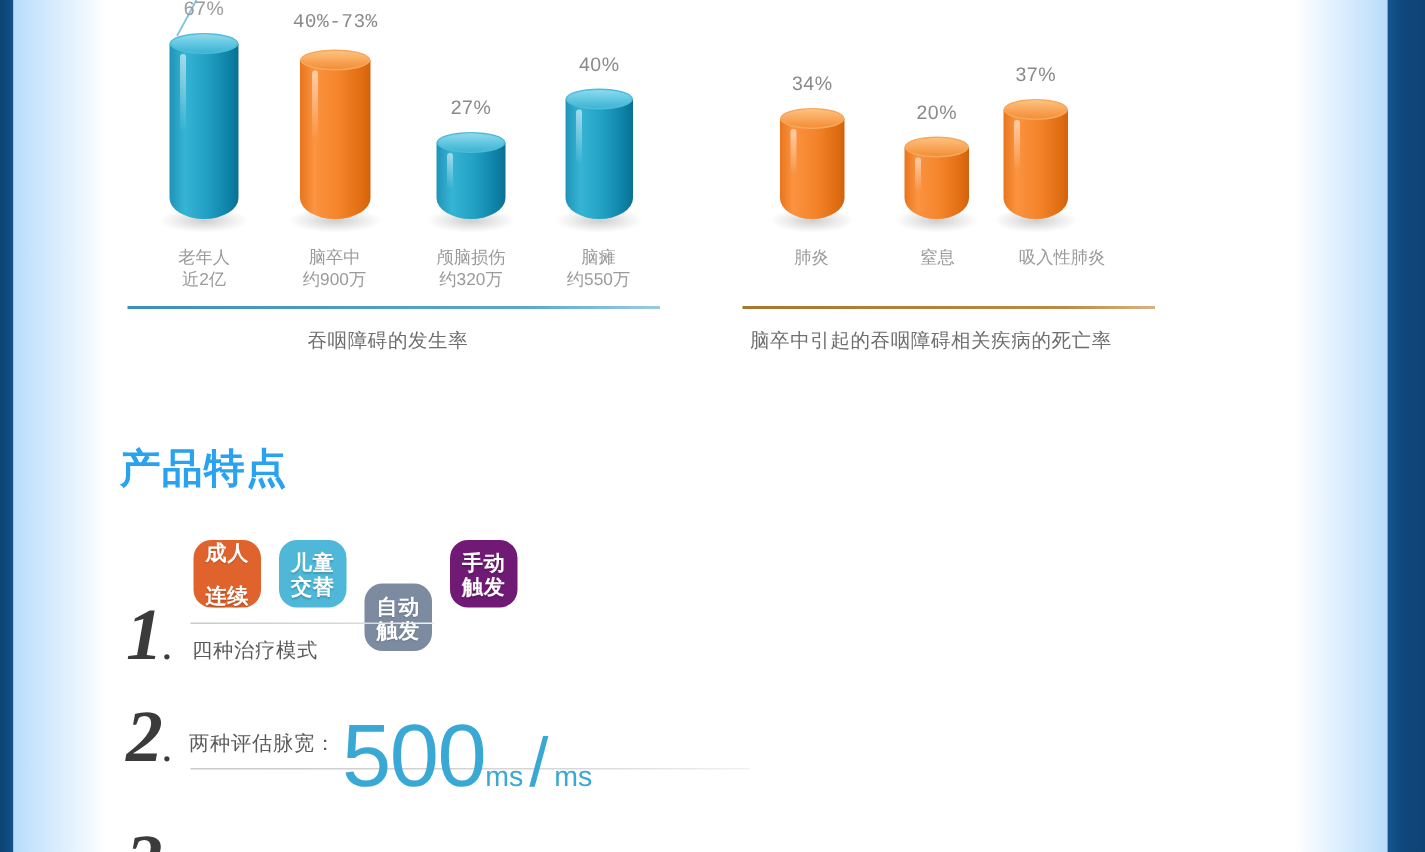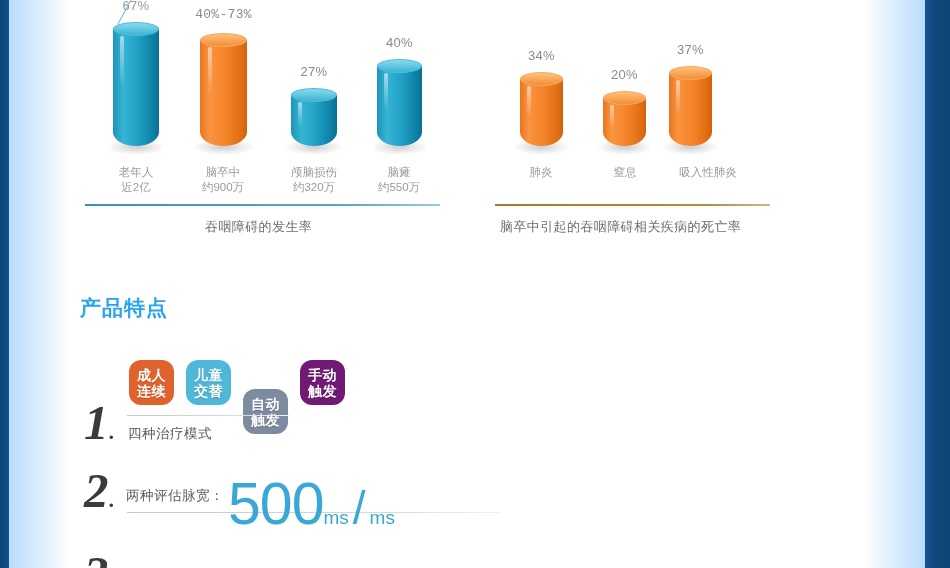--- a/index.html
+++ b/index.html
@@ -111,21 +111,21 @@
   .leader {
     position: absolute;
     stroke: #7fc3dd;
     fill: none;
   }
 
   
   .section-title {
     position: absolute;
     color: #29a3ef;
-    font-size: 21px;
+    font-size: 27px;
     font-weight: bold;
     letter-spacing: 1px;
     white-space: nowrap;
   }
   .feat-num {
     position: absolute;
     font-family: "Liberation Serif", "DejaVu Serif", serif;
     font-style: italic;
     font-weight: bold;
     font-size: 49px;
@@ -294,21 +294,21 @@
     <div class="bar-label" style="left:213px; top:165px;">吸入性肺炎</div>
 
     <div class="axis-line" style="left:0; top:204px; width:275px; background:linear-gradient(90deg,#a9762f 0%, #bb8a45 78%, #d8b384 100%);"></div>
 
     <div class="chart-caption" style="left:5px; top:218px;">脑卒中引起的吞咽障碍相关疾病的死亡率</div>
   </div>
 
   <div class="section-title" style="left:80px; top:294px;">产品特点</div>
 
   <div class="badges" style="left:129px; top:360px;">
-    <div class="badge" style="background:#e0622c;">
+    <div class="badge" style="background:#e0622c;justify-content:space-between;">
       <span>成人</span>
       <span>连续</span>
     </div>
     <div class="badge" style="background:#4fb8d8;">
       <span>儿童</span>
       <span>交替</span>
     </div>
     <div class="badge" style="background:#7c8ba0;margin-top:29px;">
       <span>自动</span>
       <span>触发</span>

